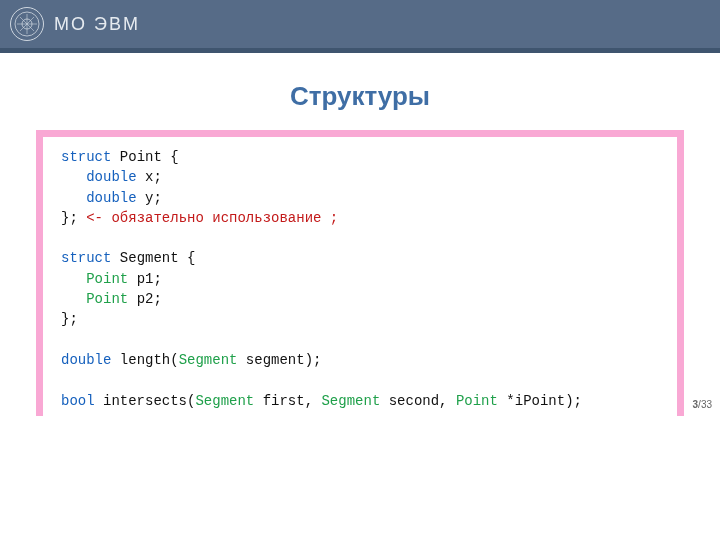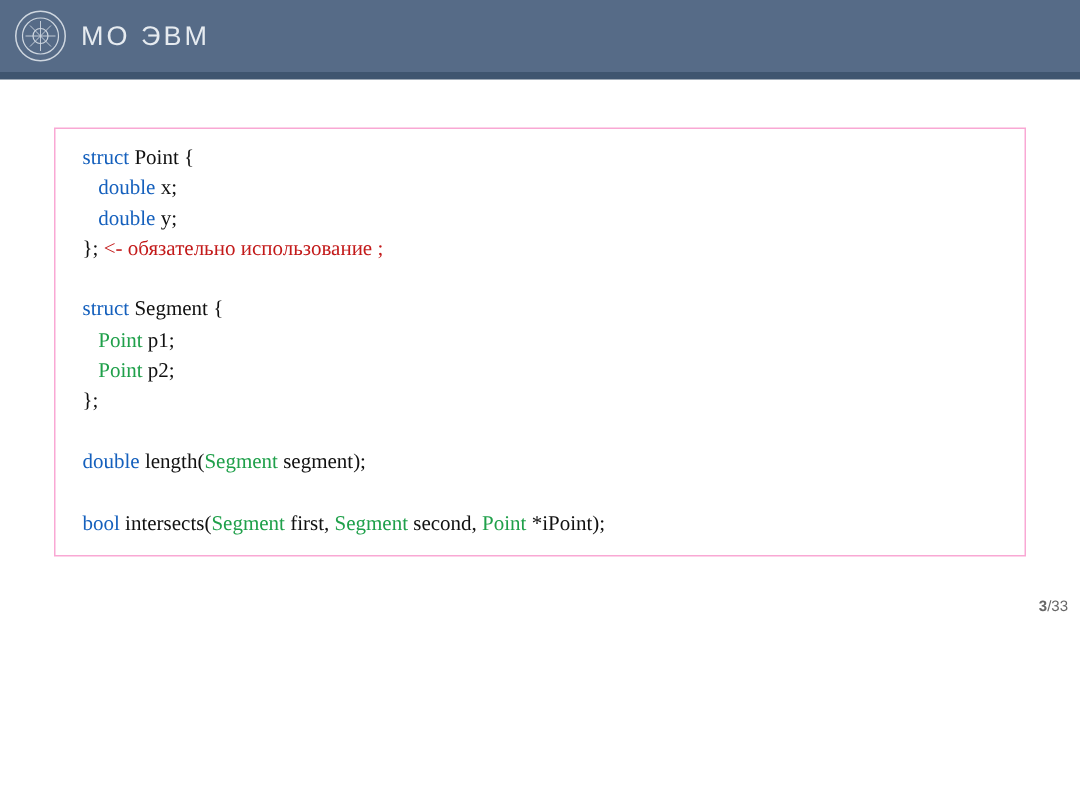--- a/index.html
+++ b/index.html
@@ -10,21 +10,21 @@
   .logo-emblem svg{display:block}
   .brand{font-family:Arial,sans-serif;font-size:18px;letter-spacing:2px;color:#e6ebf0;margin-right:28px;font-weight:500}
   .lecture{font-family:Arial,sans-serif;font-size:17px;color:#eef1f4}
   .lecture .num{font-weight:600}
   .lecture .sub{}
   .topline{height:5px;background:#3f556f}
   .content{padding:28px 36px 0 36px;color:#2a2a2a}
   .title{text-align:center;font-family:Arial,sans-serif;font-size:26px;color:#3f6ea5;font-weight:600;margin-bottom:18px}
   .para{font-size:16px;line-height:1.35;text-align:justify;margin-bottom:10px}
   .para em{font-style:italic}
-  .codebox{border:1px solid #f9a8d4;margin-top:4px;padding:10px 14px 10px 18px;font-family:Liberation Serif, serif;font-size:14px;line-height:1.45;white-space:pre;color:#111}
+  .codebox{border:7px solid #f9a8d4;margin-top:4px;padding:10px 14px 10px 18px;font-family:Liberation Mono, monospace;font-size:14px;line-height:1.45;white-space:pre;color:#111}
   .kw{color:#1560bd}
   .type{color:#1fa04a}
   .cmt{color:#c31a1a}
   .pager{position:absolute;right:8px;bottom:6px;font-family:Arial,sans-serif;font-size:10px;color:#666}
   .pager .cur{font-weight:600}
 </style>
 </head>
 <body>
 
 <div class="slide">
@@ -35,20 +35,21 @@
           <circle cx="13" cy="13" r="12" fill="none" stroke="#cfd7e0" stroke-width="0.8"></circle>
           <path d="M13 3 L13 23 M3 13 L23 13 M6 6 L20 20 M20 6 L6 20" stroke="#cfd7e0" stroke-width="0.6"></path>
           <circle cx="13" cy="13" r="5" fill="none" stroke="#cfd7e0" stroke-width="0.8"></circle>
         </svg>
     </div>
     <span class="brand">МО ЭВМ</span>
   </div>
   <div class="topline"></div>
 
   <div class="content">
+    <div class="title">Структуры</div>
 
     <div class="codebox"><span class="kw">struct</span><span> Point {</span>
    <span class="kw">double</span><span> x;</span>
    <span class="kw">double</span><span> y;</span>
 <span>}; </span><span class="cmt">&lt;- обязательно использование ;</span>
 
 <span class="kw">struct</span><span> Segment {</span>
    <span class="type">Point</span><span> p1;</span>
    <span class="type">Point</span><span> p2;</span>
 <span>};</span>

